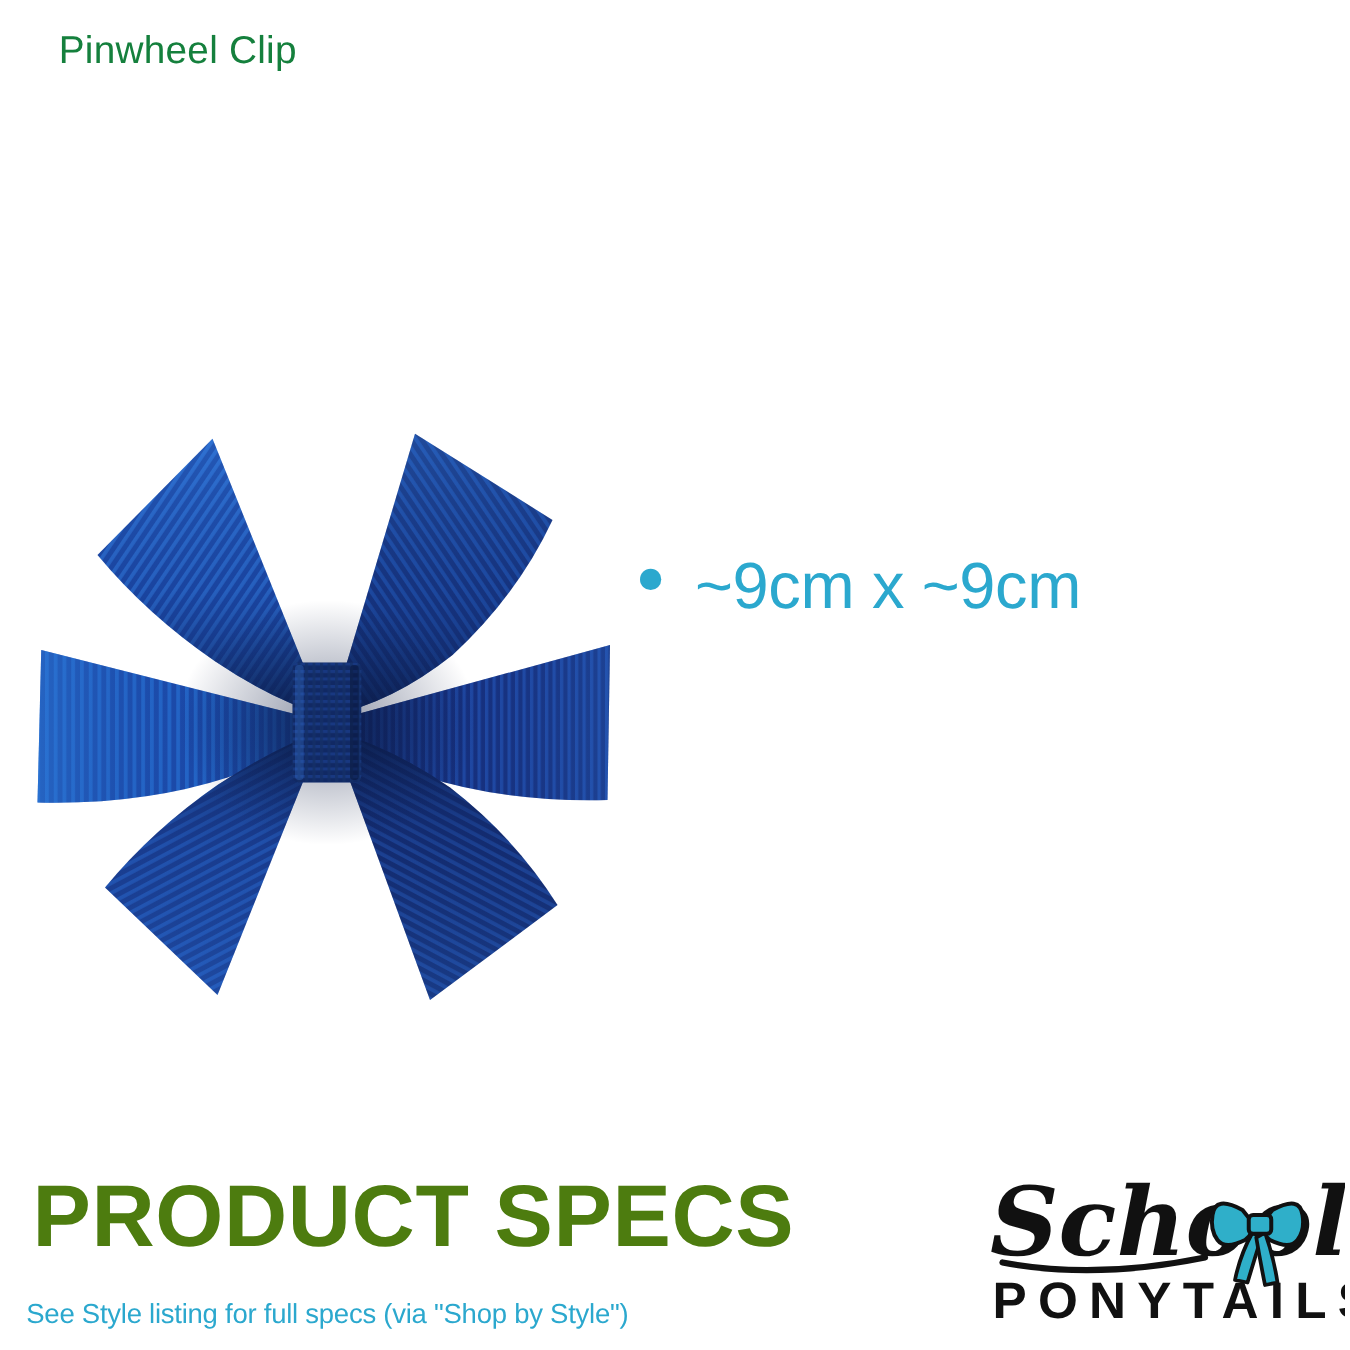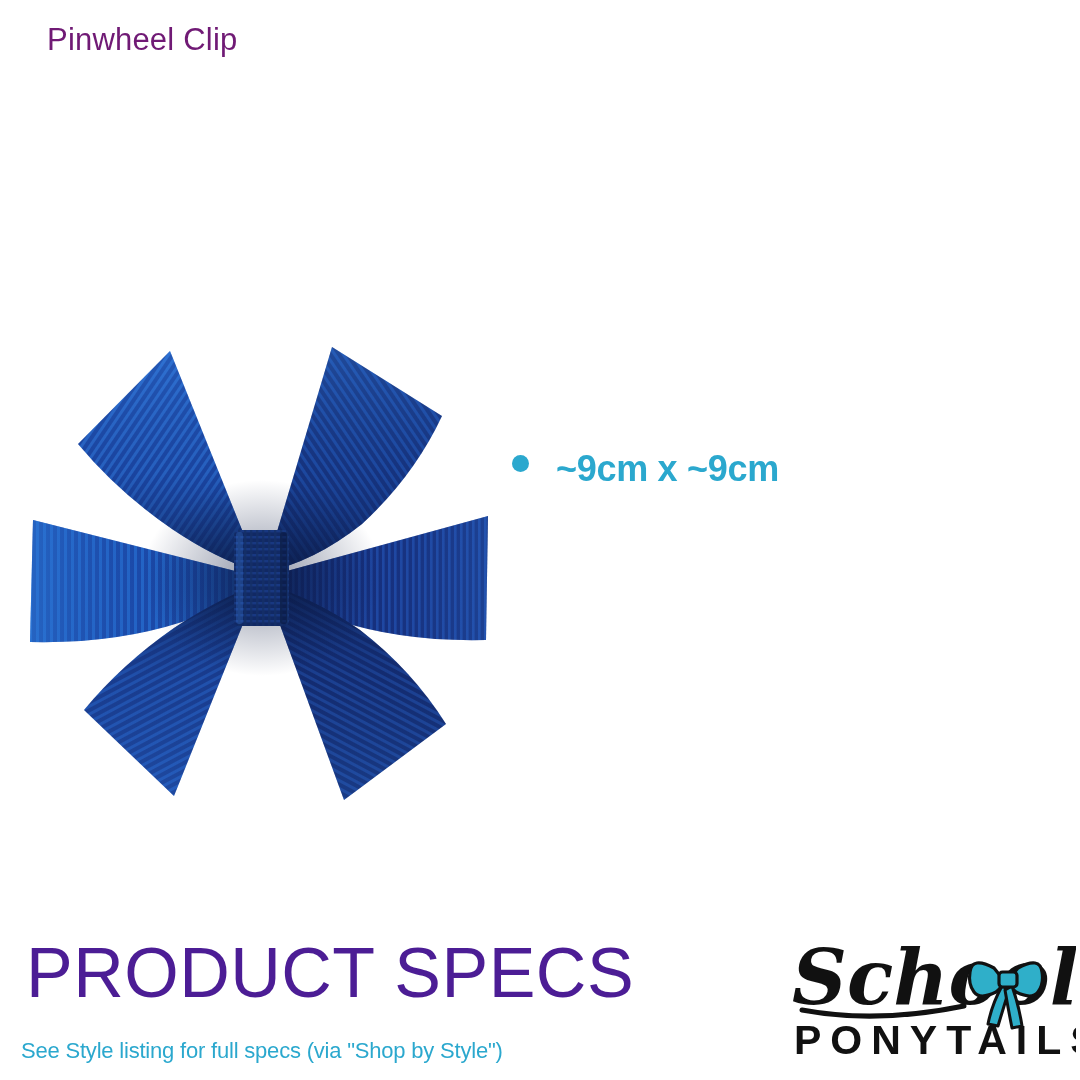--- a/index.html
+++ b/index.html
@@ -17,21 +17,21 @@
   }
 
   
   #page-title {
     position: absolute;
     left: 47px;
     top: 22px;
     font-size: 31px;
     font-weight: 400;
     letter-spacing: 0.2px;
-    color: #701a75;
+    color: #15803d;
     white-space: nowrap;
   }
 
   
   #product-image {
     position: absolute;
     left: 22px;
     top: 344px;
     width: 474px;
     height: 462px;
@@ -54,37 +54,37 @@
     flex: 0 0 auto;
     width: 17px;
     height: 17px;
     border-radius: 50%;
     background: #2BA8CE;
     margin-top: 23px;
     margin-right: 27px;
   }
   .spec-text {
     flex: 1 1 auto;
-    font-size: 36px;
+    font-size: 52px;
     line-height: 74px;
-    font-weight: 700;
+    font-weight: 400;
     color: #2BA8CE;
     letter-spacing: -0.3px;
   }
 
   
   #footer-heading {
     position: absolute;
     left: 26px;
     top: 936px;
     font-size: 70px;
     line-height: 74px;
-    font-weight: 400;
+    font-weight: 700;
     letter-spacing: 0.5px;
-    color: #4c1d95;
+    color: #4d7c0f;
     white-space: nowrap;
   }
   #footer-subtext {
     position: absolute;
     left: 21px;
     top: 1033px;
     font-size: 22px;
     line-height: 36px;
     font-weight: 400;
     letter-spacing: -0.2px;

